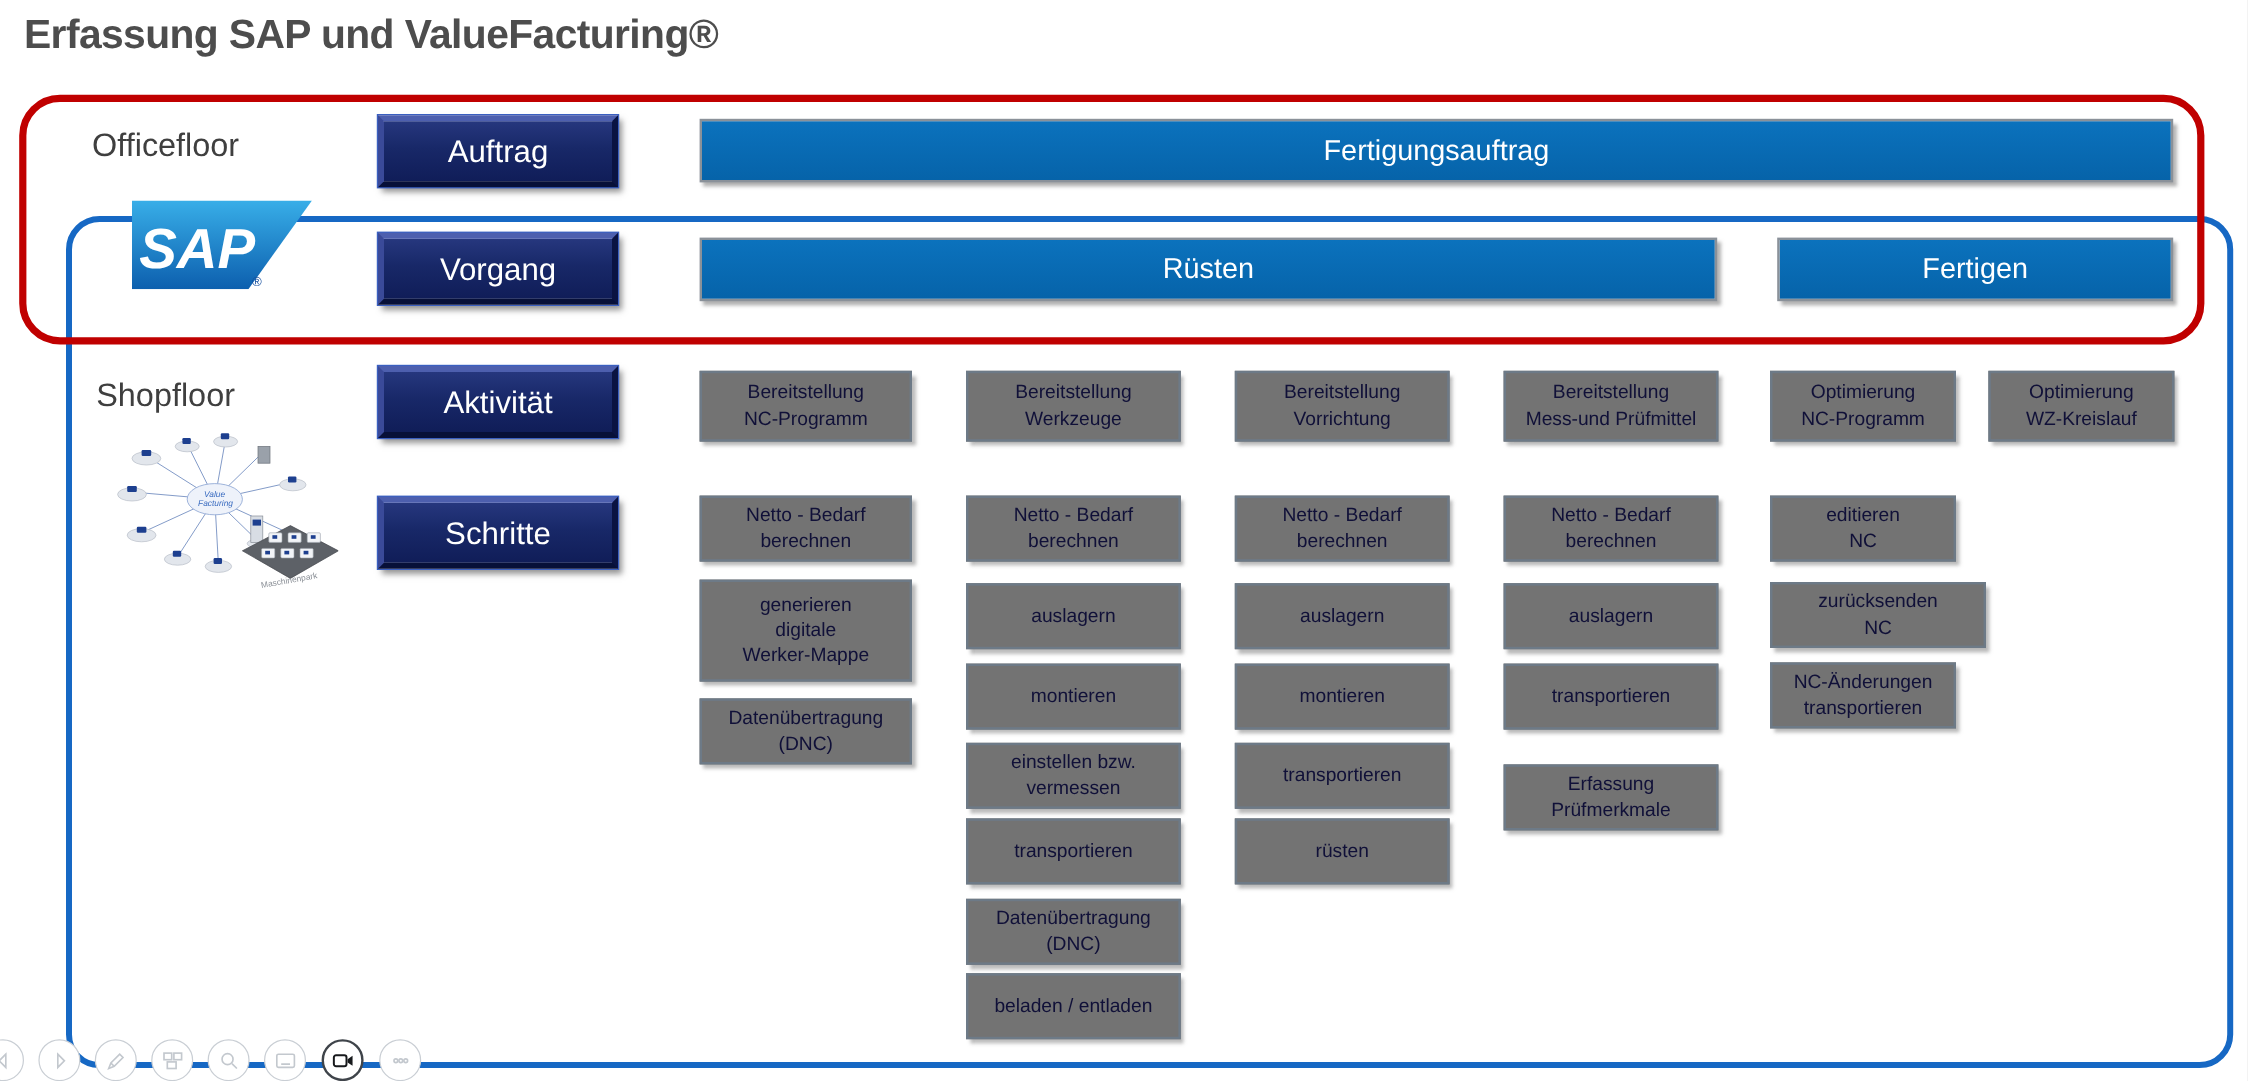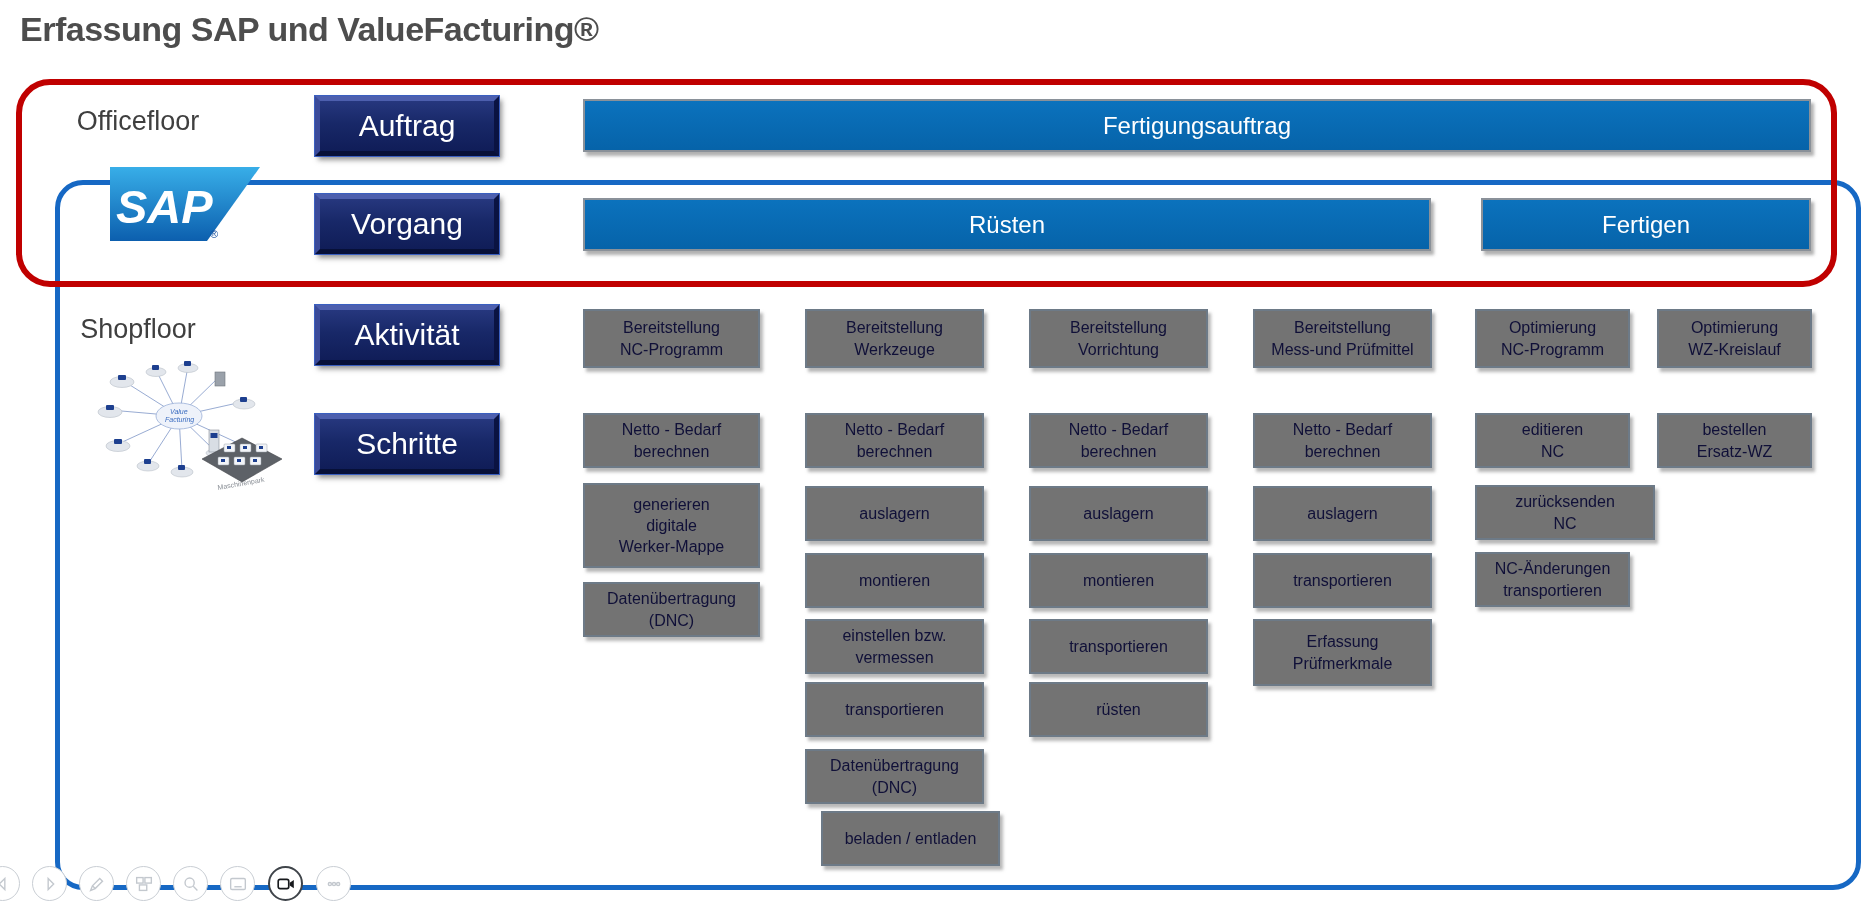--- a/index.html
+++ b/index.html
@@ -28,26 +28,26 @@
     left: 55px; top: 180px; width: 1806px; height: 710px;
     border: 5px solid #1668c4; border-radius: 28px; z-index: 2;
   }
 
   .row-label {
     position: absolute; width: 180px; left: 48px;
     text-align: center; font-size: 27px; color: #3f3f3f; z-index: 4;
   }
 
   .navy-btn {
-    position: absolute; left: 315px; width: 184px; height: 60px;
+    position: absolute; left: 315px; width: 200px; height: 60px;
     background: linear-gradient(180deg, #26377e 0%, #182868 45%, #101d58 100%);
     border: 5px solid;
     border-color: #4d5fae #0a1342 #071038 #3a4a99;
     box-shadow: 0 0 0 1px #3a5fc0, 3px 4px 5px rgba(60,60,60,0.55);
-    color: #ffffff; font-size: 30px;
+    color: #ffffff; font-size: 26px;
     display: flex; align-items: center; justify-content: center;
     z-index: 4;
   }
 
   .bar {
     position: absolute; height: 53px;
     background: linear-gradient(180deg,#0b72bd 0%, #0869b1 60%, #0663a9 100%);
     border: 2px solid #8a9199;
     box-shadow: 3px 4px 3px rgba(125,125,125,0.6);
     color: #ffffff; font-size: 24px;
@@ -126,49 +126,47 @@
 Werkzeuge</div>
       <div class="box" style="left: 805px; width: 179px; top: 413px; height: 55px;">Netto - Bedarf
 berechnen</div>
       <div class="box" style="left: 805px; width: 179px; top: 486px; height: 55px;">auslagern</div>
       <div class="box" style="left: 805px; width: 179px; top: 553px; height: 55px;">montieren</div>
       <div class="box" style="left: 805px; width: 179px; top: 619px; height: 55px;">einstellen bzw.
 vermessen</div>
       <div class="box" style="left: 805px; width: 179px; top: 682px; height: 55px;">transportieren</div>
       <div class="box" style="left: 805px; width: 179px; top: 749px; height: 55px;">Datenübertragung
 (DNC)</div>
-      <div class="box" style="left: 805px; width: 179px; top: 811px; height: 55px; margin-left: 16px;">beladen / entladen</div>
+      <div class="box" style="left: 805px; width: 179px; top: 811px; height: 55px;">beladen / entladen</div>
       <div class="box" style="left: 1029px; width: 179px; top: 309px; height: 59px;">Bereitstellung
 Vorrichtung</div>
       <div class="box" style="left: 1029px; width: 179px; top: 413px; height: 55px;">Netto - Bedarf
 berechnen</div>
       <div class="box" style="left: 1029px; width: 179px; top: 486px; height: 55px;">auslagern</div>
       <div class="box" style="left: 1029px; width: 179px; top: 553px; height: 55px;">montieren</div>
       <div class="box" style="left: 1029px; width: 179px; top: 619px; height: 55px;">transportieren</div>
       <div class="box" style="left: 1029px; width: 179px; top: 682px; height: 55px;">rüsten</div>
       <div class="box" style="left: 1253px; width: 179px; top: 309px; height: 59px;">Bereitstellung
 Mess-und Prüfmittel</div>
       <div class="box" style="left: 1253px; width: 179px; top: 413px; height: 55px;">Netto - Bedarf
 berechnen</div>
       <div class="box" style="left: 1253px; width: 179px; top: 486px; height: 55px;">auslagern</div>
       <div class="box" style="left: 1253px; width: 179px; top: 553px; height: 55px;">transportieren</div>
-      <div class="box" style="left: 1253px; width: 179px; top: 619px; height: 67px;">Erfassung
+      <div class="box" style="left: 1253px; width: 179px; top: 637px; height: 55px;">Erfassung
 Prüfmerkmale</div>
       <div class="box" style="left: 1475px; width: 155px; top: 309px; height: 59px;">Optimierung
 NC-Programm</div>
       <div class="box" style="left: 1475px; width: 155px; top: 413px; height: 55px;">editieren
 NC</div>
       <div class="box" style="left: 1475px; width: 180px; top: 485px; height: 55px;">zurücksenden
 NC</div>
       <div class="box" style="left: 1475px; width: 155px; top: 552px; height: 55px;">NC-Änderungen
 transportieren</div>
       <div class="box" style="left: 1657px; width: 155px; top: 309px; height: 59px;">Optimierung
 WZ-Kreislauf</div>
-      <div class="box" style="left: 1657px; width: 155px; top: 413px; height: 55px;">bestellen
-Ersatz-WZ</div>
     </div>
 
   <svg class="shopfloor-art" viewBox="0 0 200 145">
     <g stroke="#7d96c6" stroke-width="0.8" fill="none">
       <path d="M97 64 L40 28 M97 64 L74 18 M97 64 L106 14 M97 64 L136 26 M97 64 L28 58 M97 64 L160 50 M97 64 L36 92 M97 64 L66 112 M97 64 L100 118 M97 64 L132 98 M97 64 L158 92"></path>
     </g>
     <g>
       <g fill="#e2e6ec" stroke="#b9bfc8" stroke-width="0.6">
         <ellipse cx="40" cy="30" rx="12" ry="5.5"></ellipse>
         <ellipse cx="74" cy="20" rx="10" ry="4.5"></ellipse>

